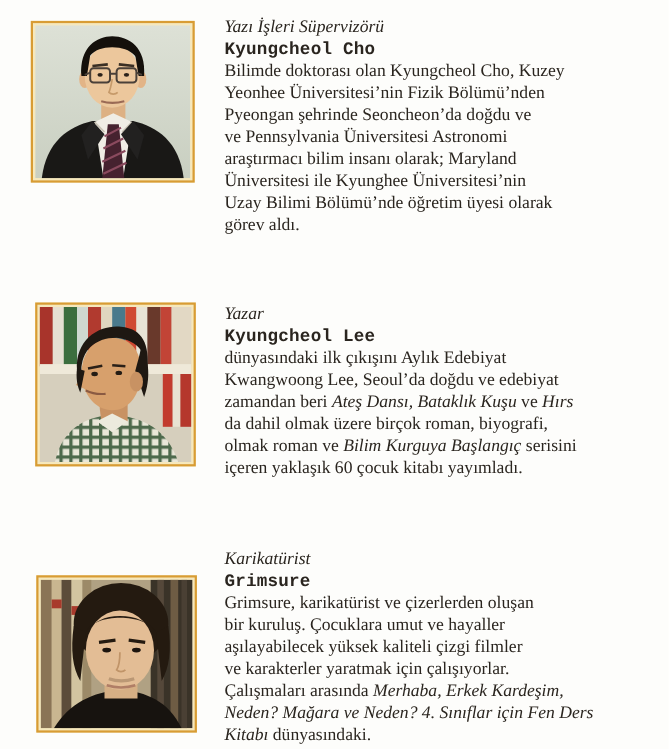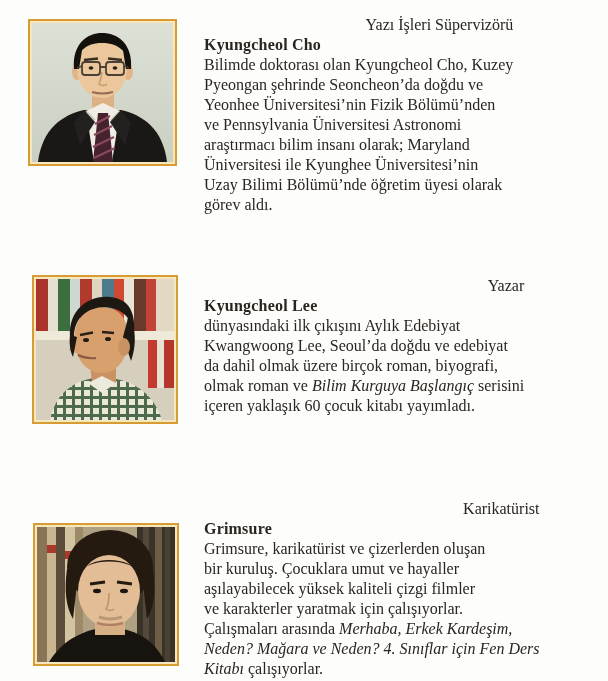--- a/index.html
+++ b/index.html
@@ -20,22 +20,22 @@
     padding:2px;
     box-sizing:content-box;
     line-height:0;
   }
   .photo svg{display:block;}
   .bio-text{
     position:absolute;left:204px;
     font-size:16px;line-height:20px;
     white-space:nowrap;
   }
-  .role{text-align:right;}
-  .name{font-weight:bold;letter-spacing:0.2px;}
+  .role{font-style:italic;}
+  .name{font-weight:bold;letter-spacing:0.2px;font-family:Liberation Mono, monospace;}
   .line .it{font-style:italic;}
   
   .photo-1{left:28px;top:19px;}
   .photo-2{left:32px;top:275px;}
   .photo-3{left:33px;top:523px;}
   .text-1{top:15px;}
   .text-2{top:276px;}
   .text-3{top:499px;}
 </style>
 </head>
@@ -73,22 +73,22 @@
       <ellipse cx="83" cy="45" rx="2.4" ry="1.7" fill="#2a211a"></ellipse>
       <path d="M70,49 C69,55 68,59 67,61 C69,63 73,63 75,61" fill="none" stroke="#c69a6a" stroke-width="1.5"></path>
       <path d="M60,69 Q70,72 81,69" fill="none" stroke="#9a6a55" stroke-width="2"></path>
     </svg>
   </div>
   <div class="bio-text text-1">
     <div class="role">Yazı İşleri Süpervizörü</div>
     <div class="name">Kyungcheol Cho</div>
     <div class="lines">
         <div class="line"><span>Bilimde doktorası olan Kyungcheol Cho, Kuzey</span></div>
+        <div class="line"><span>Yeonhee Üniversitesi’nin Fizik Bölümü’nden</span></div>
         <div class="line"><span>Pyeongan şehrinde Seoncheon’da doğdu ve</span></div>
-        <div class="line"><span>Yeonhee Üniversitesi’nin Fizik Bölümü’nden</span></div>
         <div class="line"><span>ve Pennsylvania Üniversitesi Astronomi</span></div>
         <div class="line"><span>araştırmacı bilim insanı olarak; Maryland</span></div>
         <div class="line"><span>Üniversitesi ile Kyunghee Üniversitesi’nin</span></div>
         <div class="line"><span>Uzay Bilimi Bölümü’nde öğretim üyesi olarak</span></div>
         <div class="line"><span>görev aldı.</span></div>
       </div>
   </div>
 
   <div class="photo photo-2">
     <svg width="138" height="141" viewBox="0 0 138 141" xmlns="http://www.w3.org/2000/svg">
@@ -132,20 +132,21 @@
       <ellipse cx="72" cy="60" rx="3" ry="2" fill="#241c14"></ellipse>
       <path d="M42,76 Q50,80 60,79" fill="none" stroke="#8a5a42" stroke-width="2"></path>
     </svg>
   </div>
   <div class="bio-text text-2">
     <div class="role">Yazar</div>
     <div class="name">Kyungcheol Lee</div>
     <div class="lines">
         <div class="line"><span>dünyasındaki ilk çıkışını Aylık Edebiyat</span></div>
         <div class="line"><span>Kwangwoong Lee, Seoul’da doğdu ve edebiyat</span></div>
+        <div class="line"><span>zamandan beri </span><span class="it">Ateş Dansı, Bataklık Kuşu</span><span> ve </span><span class="it">Hırs</span></div>
         <div class="line"><span>da dahil olmak üzere birçok roman, biyografi,</span></div>
         <div class="line"><span>olmak roman ve </span><span class="it">Bilim Kurguya Başlangıç</span><span> serisini</span></div>
         <div class="line"><span>içeren yaklaşık 60 çocuk kitabı yayımladı.</span></div>
       </div>
   </div>
 
   <div class="photo photo-3">
     <svg width="138" height="135" viewBox="0 0 138 135" xmlns="http://www.w3.org/2000/svg">
       <rect width="138" height="135" fill="#b0a183"></rect>
       <g>
@@ -178,17 +179,17 @@
   <div class="bio-text text-3">
     <div class="role">Karikatürist</div>
     <div class="name">Grimsure</div>
     <div class="lines">
         <div class="line"><span>Grimsure, karikatürist ve çizerlerden oluşan</span></div>
         <div class="line"><span>bir kuruluş. Çocuklara umut ve hayaller</span></div>
         <div class="line"><span>aşılayabilecek yüksek kaliteli çizgi filmler</span></div>
         <div class="line"><span>ve karakterler yaratmak için çalışıyorlar.</span></div>
         <div class="line"><span>Çalışmaları arasında </span><span class="it">Merhaba, Erkek Kardeşim,</span></div>
         <div class="line"><span class="it">Neden? Mağara ve Neden? 4. Sınıflar için Fen Ders</span></div>
-        <div class="line"><span class="it">Kitabı</span><span> çalışıyorlar.</span></div>
+        <div class="line"><span class="it">Kitabı</span><span> dünyasındaki.</span></div>
       </div>
   </div>
 
 </div>
 
 </body></html>

